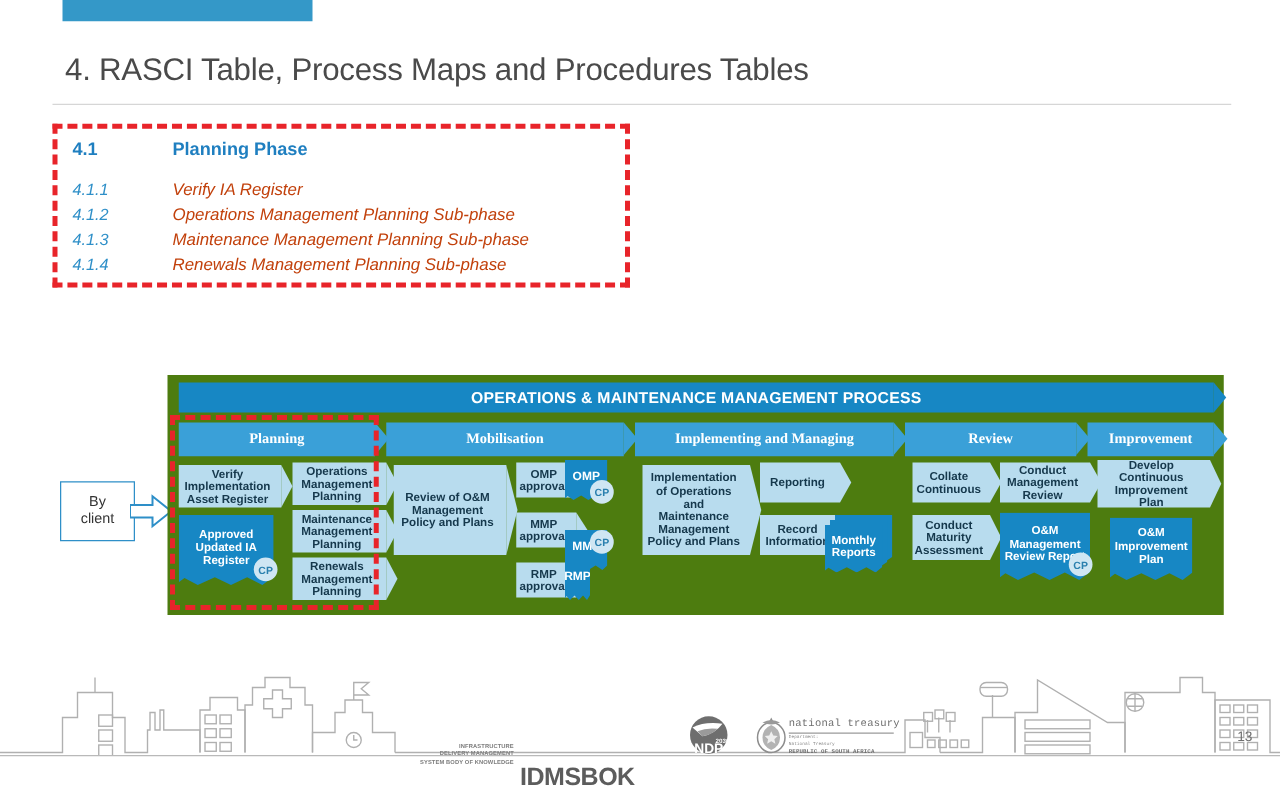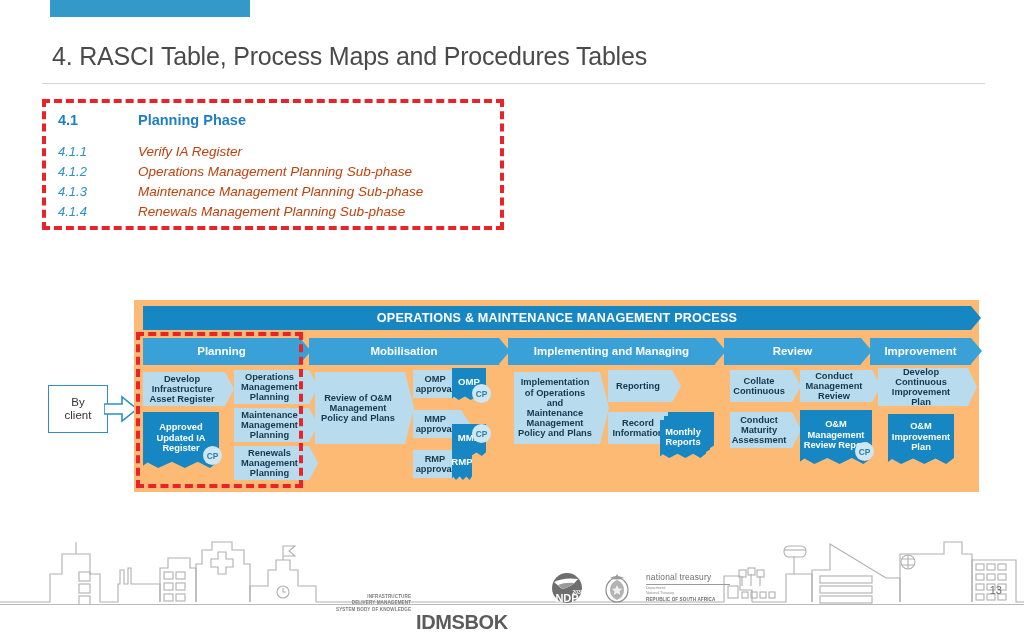--- a/index.html
+++ b/index.html
@@ -56,41 +56,41 @@
     display:flex; align-items:center; justify-content:center;
     font-size:11.5px; color:#333; line-height:1.15; text-align:center;
   }
   #by-client-arrow {
     position:absolute; left:104px; top:394px; width:34px; height:30px;
   }
 
   
   #process-diagram {
     position:absolute; left:134px; top:300px; width:845px; height:192px;
-    background:#fdba74;
+    background:#4d7c0f;
   }
   #pd-title {
     position:absolute; left:9px; top:6px; width:828px; height:24px;
     background:#1787c4;
     color:#fff; font-size:12.6px; font-weight:bold; letter-spacing:.2px;
     display:flex; align-items:center; justify-content:center;
   }
   #pd-title::after{
     content:""; position:absolute; right:-10px; top:0;
     border-top:12px solid transparent; border-bottom:12px solid transparent;
     border-left:10px solid #1787c4;
   }
 
   
   .phase-hdr {
     position:absolute; top:38px; height:27px;
     background:#3aa0d8; color:#fff;
     font-size:11.5px; font-weight:bold;
     display:flex; align-items:center; justify-content:center;
-    text-align:center; line-height:1.05;
+    text-align:center; line-height:1.05;font-family:Liberation Serif, serif;
   }
   .phase-hdr.chev::after {
     content:""; position:absolute; right:-11px; top:0;
     border-top:13.5px solid transparent; border-bottom:13.5px solid transparent;
     border-left:11px solid #3aa0d8;
   }
 
   
   .step {
     position:absolute;
@@ -138,21 +138,21 @@
   #footer-skyline { position:absolute; left:0; top:528px; width:1024px; height:76px; }
   #footer-rule { position:absolute; left:0; top:604px; width:1024px; height:1px; background:#b9b9b9; }
   #page-number {
     position:absolute; right:22px; top:584px;
     font-size:11px; color:#6f6f6f;
   }
   #logo-idmsbok { position:absolute; left:336px; top:573px; display:flex; align-items:center; gap:5px; }
   #idmsbok-lines { font-size:4.6px; font-weight:bold; color:#7d7d7d; line-height:1.45; text-align:right; letter-spacing:.1px; }
   #idmsbok-word { font-size:20px; font-weight:bold; color:#5c5c5c; letter-spacing:-0.4px;margin-top:38px; }
   #logo-ndp { position:absolute; left:546px; top:572px; width:42px; height:36px; }
-  #logo-nt { position:absolute; left:604px; top:572px; display:flex; align-items:flex-start; gap:16px; }
+  #logo-nt { position:absolute; left:604px; top:572px; display:flex; align-items:flex-end; gap:1px;font-family:Liberation Mono, monospace; }
   #nt-text { color:#777; }
   #nt-title { font-size:8.4px; letter-spacing:.2px; color:#6e6e6e; }
   #nt-rule { width:84px; height:1px; background:#9a9a9a; margin:1.5px 0; }
   #nt-sub1 { font-size:3.6px; color:#8a8a8a; line-height:1.5; }
   #nt-sub2 { font-size:4.6px; font-weight:bold; color:#6e6e6e; letter-spacing:.1px; }
 </style>
 </head>
 <body>
 
 <div id="top-accent"></div>
@@ -190,21 +190,21 @@
 <div id="process-diagram">
 
   <div id="pd-title">OPERATIONS &amp; MAINTENANCE MANAGEMENT PROCESS</div>
 
   <div class="phase-hdr chev" style="left:9px;  width:157px;">Planning</div>
   <div class="phase-hdr chev" style="left:175px;width:190px;">Mobilisation</div>
   <div class="phase-hdr chev" style="left:374px;width:207px;">Implementing and Managing</div>
   <div class="phase-hdr chev" style="left:590px;width:137px;">Review</div>
   <div class="phase-hdr chev" style="left:736px;width:101px;">Improvement</div>
 
-  <div class="step" style="--h:17px; left:9px; top:72px; width:82px; height:34px;">Develop Infrastructure Asset Register</div>
+  <div class="step" style="--h:17px; left:9px; top:72px; width:82px; height:34px;">Verify Implementation Asset Register</div>
 
   <div class="doc" style="left:9px; top:112px; width:76px; height:56px;">Approved Updated IA Register</div>
   <div class="cp" style="left:69px; top:146px;">CP</div>
 
   <div class="step" style="--h:17px; left:100px; top:70px; width:75px; height:34px;">Operations Management Planning</div>
   <div class="step" style="--h:17px; left:100px; top:108px; width:75px; height:34px;">Maintenance Management Planning</div>
   <div class="step" style="--h:17px; left:100px; top:146px; width:75px; height:34px;">Renewals Management Planning</div>
 
   <div class="step" style="--h:36px; left:181px; top:72px; width:90px; height:72px;">Review of O&amp;M Management Policy and Plans</div>
 

